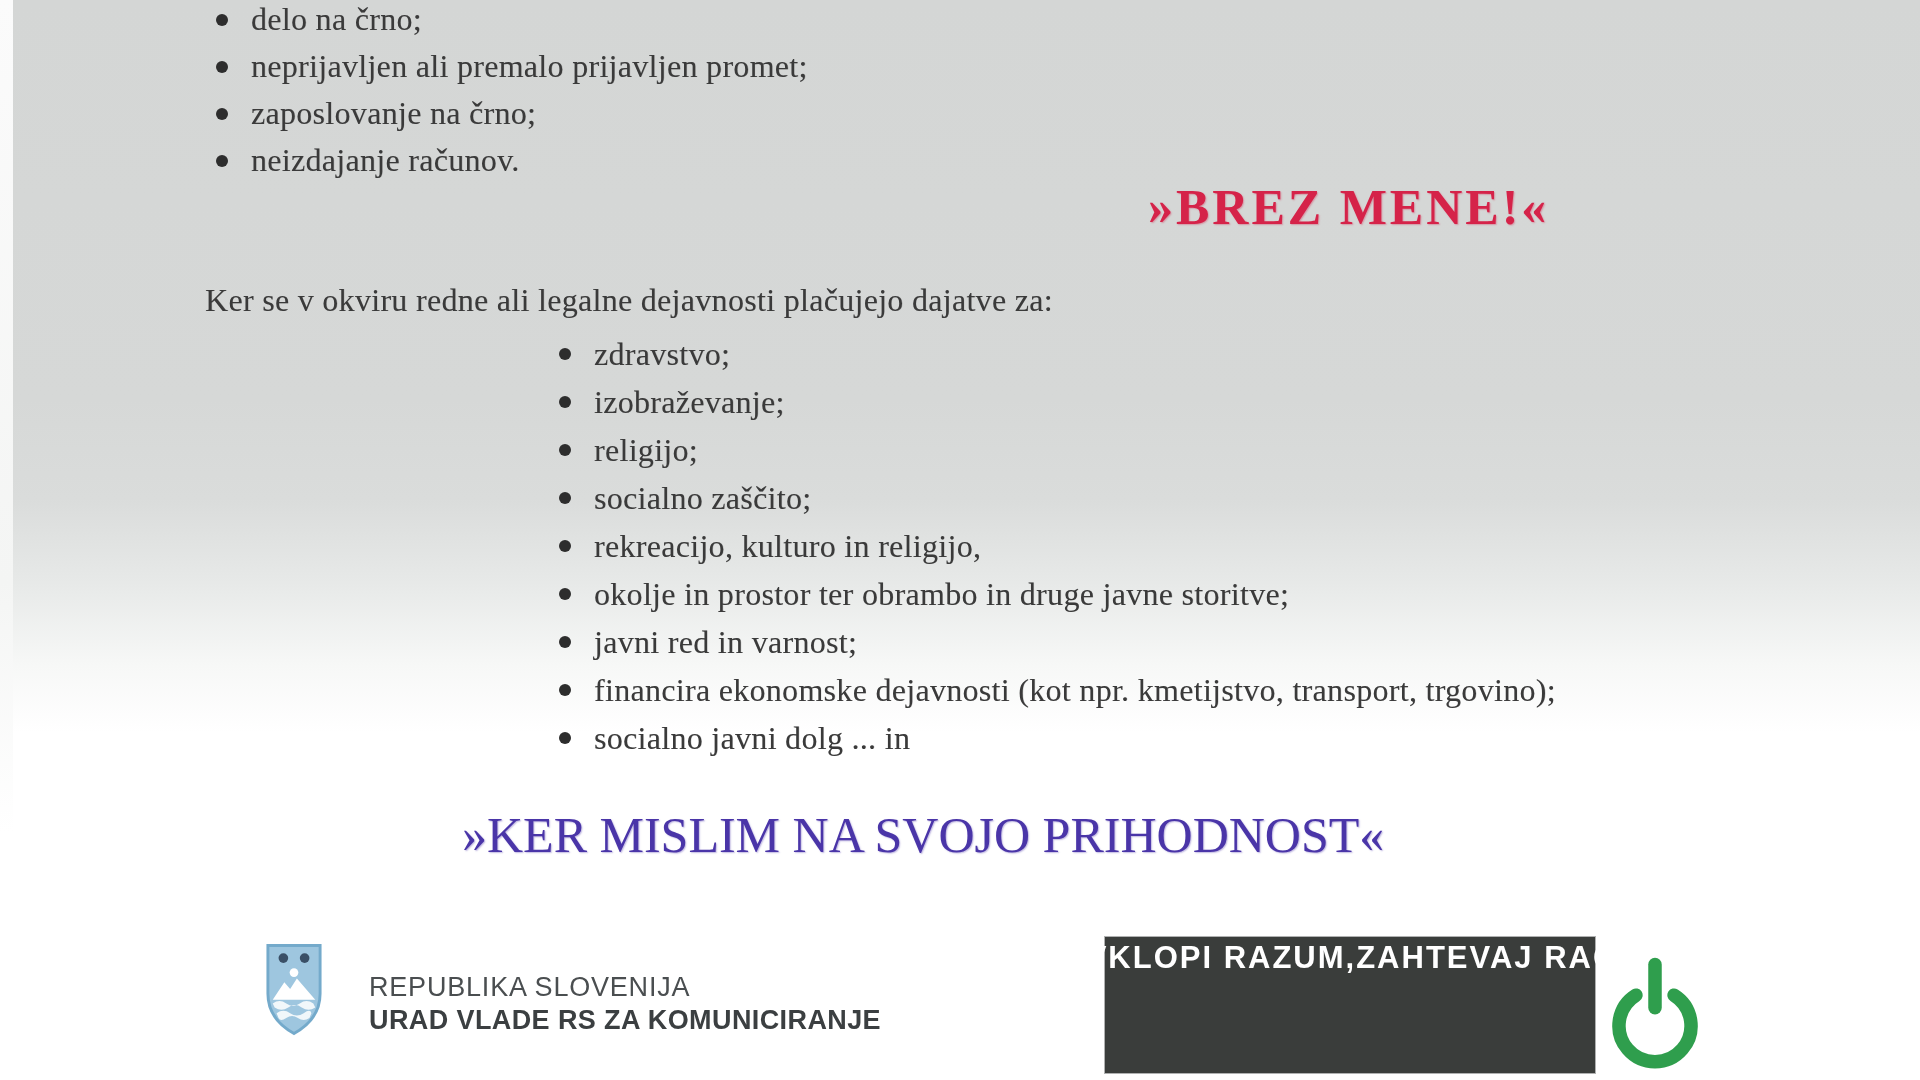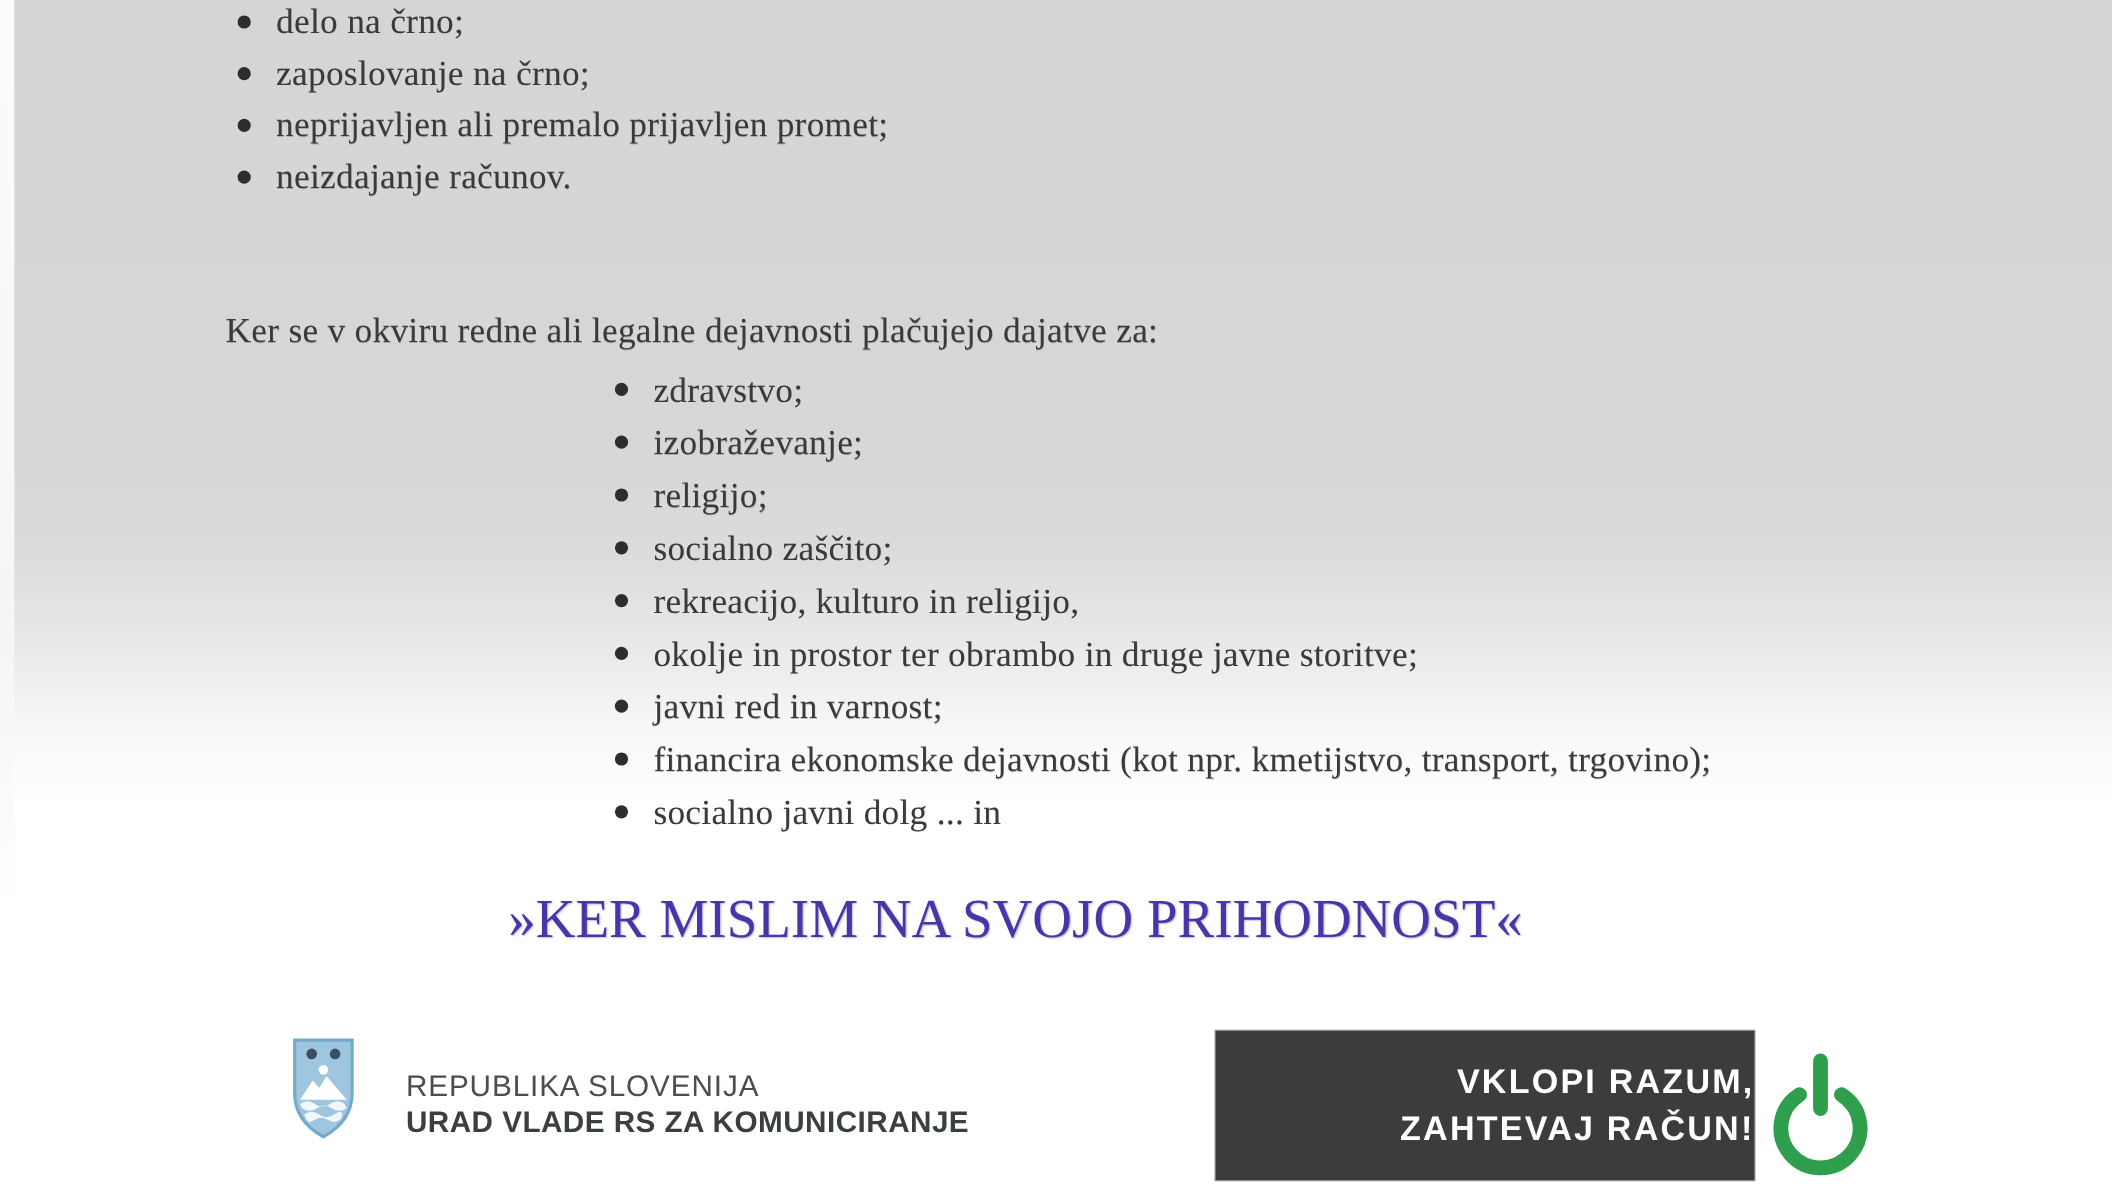--- a/index.html
+++ b/index.html
@@ -34,39 +34,40 @@
   
   .gov{position:absolute;left:265px;top:943px;display:flex;align-items:flex-end;}
   .gov .coat{width:58px;height:94px;flex:0 0 auto;}
   .gov .gtxt{margin-left:46px;padding-top:6px;font-family:"Liberation Sans", sans-serif;}
   .gov .g1{font-size:27px;color:#4a4e50;letter-spacing:0.8px;line-height:32px;white-space:nowrap;}
   .gov .g2{font-size:27px;font-weight:bold;color:#3b3f41;letter-spacing:0.4px;
            line-height:34px;white-space:nowrap;}
   
   .badge{position:absolute;left:1105px;top:937px;width:490px;height:136px;
          background:#3a3d3b;box-shadow:0 0 0 1px rgba(58,61,59,0.4);
-         display:flex;flex-direction:column;justify-content:center;
+         display:flex;flex-direction:row;justify-content:center;
          padding-left:64px;box-sizing:border-box;text-align:right;}
   .badge .b1,.badge .b2{font-family:"Liberation Sans", sans-serif;font-weight:bold;
          font-size:31px;color:#ffffff;letter-spacing:2px;line-height:42px;white-space:nowrap;}
   .power{position:absolute;left:1610px;top:953px;width:90px;height:122px;}
 </style>
 </head>
 <body>
 
 <div class="page">
   <div class="left-strip"></div>
 
   <ul class="blist top-list">
     <li><span class="dot"></span><span>delo na črno;</span></li>
+    <li><span class="dot"></span><span>neprijavljen ali premalo prijavljen promet;</span></li>
     <li><span class="dot"></span><span>zaposlovanje na črno;</span></li>
-    <li><span class="dot"></span><span>neprijavljen ali premalo prijavljen promet;</span></li>
     <li><span class="dot"></span><span>neizdajanje računov.</span></li>
   </ul>
 
+  <div class="slogan-red">»BREZ MENE!«</div>
 
   <div class="intro">Ker se v okviru redne ali legalne dejavnosti plačujejo dajatve za:</div>
 
   <ul class="blist mid-list">
     <li><span class="dot"></span><span>zdravstvo;</span></li>
     <li><span class="dot"></span><span>izobraževanje;</span></li>
     <li><span class="dot"></span><span>religijo;</span></li>
     <li><span class="dot"></span><span>socialno zaščito;</span></li>
     <li><span class="dot"></span><span>rekreacijo, kulturo in religijo,</span></li>
     <li><span class="dot"></span><span>okolje in prostor ter obrambo in druge javne storitve;</span></li>

